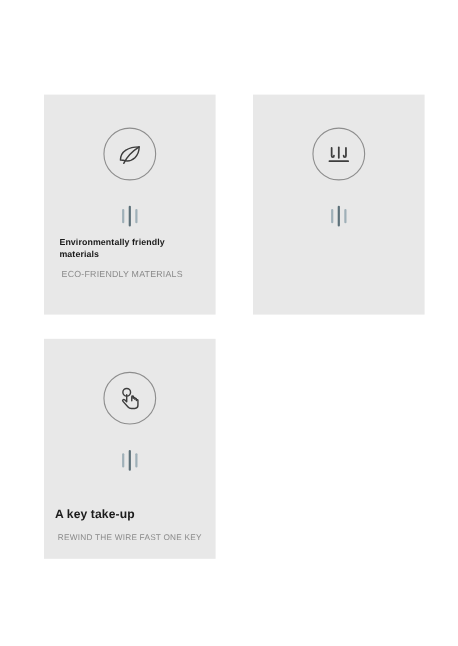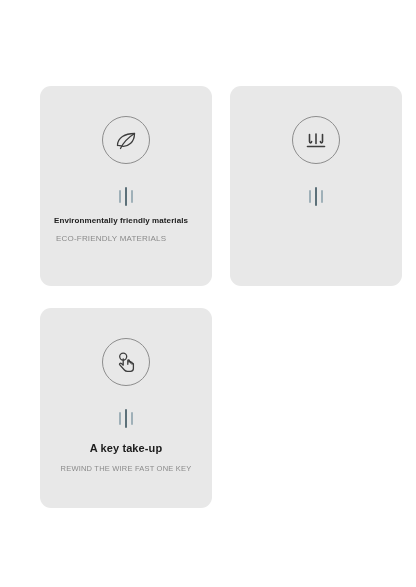--- a/index.html
+++ b/index.html
@@ -20,24 +20,24 @@
     left: 40px;
     top: 86px;
     width: 338px;
     display: grid;
     grid-template-columns: 148px 148px;
     column-gap: 42px;
     row-gap: 22px;
   }
 
   .feature-card {
-    width: 172px;
+    width: 156px;
     height: 200px;
     background: #e8e8e8;
-    border-radius: 11px;
+    border-radius: 0;
     position: relative;
     box-sizing: border-box;
   }
 
   .card-icon-wrap {
     position: absolute;
     left: 0;
     right: 0;
     top: 30px;
     display: flex;
@@ -109,22 +109,23 @@
   }
 
   
   .feature-card.row-bottom .card-text {
     left: 10px;
     right: 10px;
     top: 133px;
   }
   .feature-card.row-bottom .card-title {
     font-size: 11px;
-    text-align: center;
+    text-align: left;
     margin-bottom: 8px;
+    margin-top: 20px;
   }
   .feature-card.row-bottom .card-subtitle {
     font-size: 7.5px;
     text-align: center;
   }
 </style>
 </head>
 <body>
 
 <div class="feature-grid">

